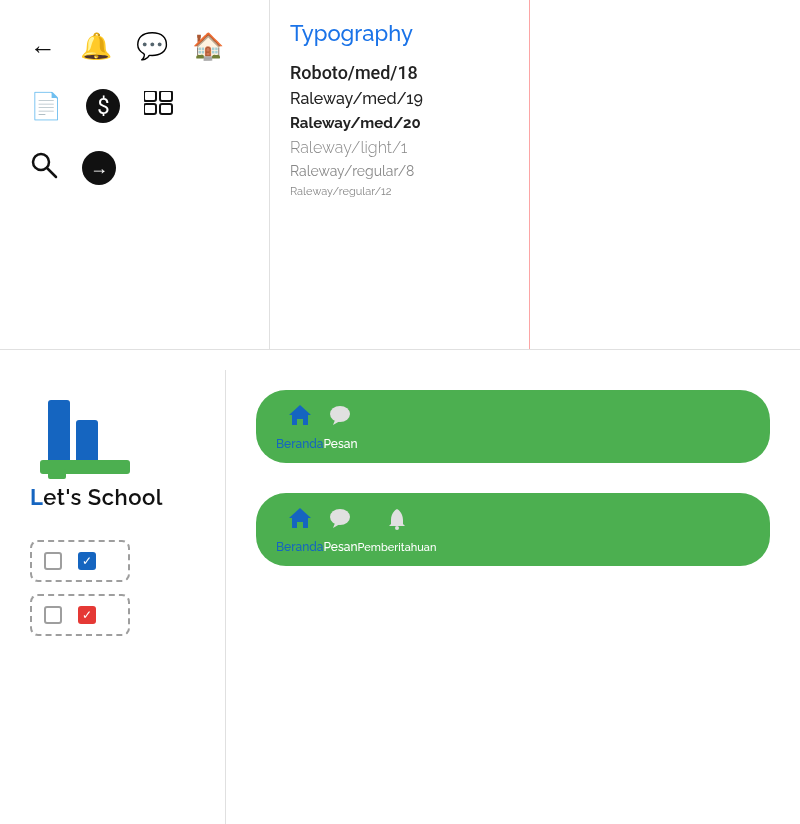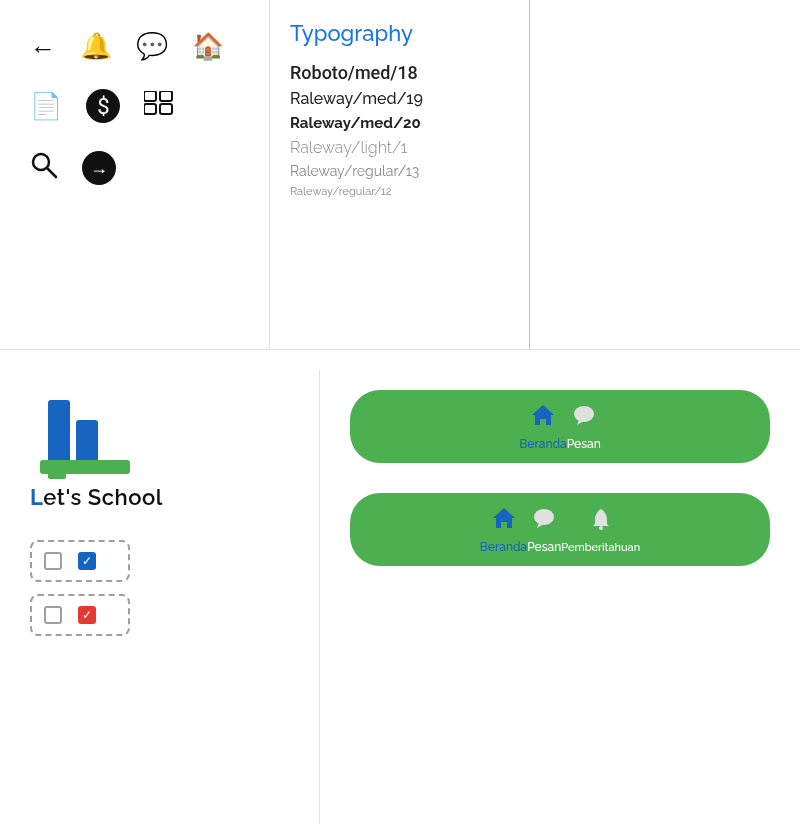--- a/index.html
+++ b/index.html
@@ -101,21 +101,21 @@
     
     .bottom-section {
       display: flex;
       width: 100%;
       height: 474px;
       padding-top: 20px;
     }
 
     
     .left-panel {
-      width: 320px;
+      width: 226px;
       padding: 10px 20px 20px 30px;
       border-right: 1px solid #e0e0e0;
       display: flex;
       flex-direction: column;
       gap: 30px;
     }
 
     
     .logo-container {
       display: flex;
@@ -190,21 +190,21 @@
       gap: 30px;
       justify-content: flex-start;
     }
 
     
     .nav-bar {
       background: #4caf50;
       border-radius: 30px;
       display: flex;
       align-items: center;
-      justify-content: center;
+      justify-content: flex-start;
       padding: 12px 20px;
     }
     .nav-item {
       display: flex;
       flex-direction: column;
       align-items: center;
       gap: 4px;
       color: #fff;
       font-size: 12px;
       font-family: 'Raleway', 'Roboto', sans-serif;
@@ -259,21 +259,21 @@
       <span class="icon-item" style="width:34px; height:34px; background:#111; border-radius:50%; display:flex; align-items:center; justify-content:center; color:#fff; font-size:18px;">→</span>
     </div>
   </div>
 
   <div class="typography-panel">
     <div class="typography-title">Typography</div>
     <div class="typo-item typo-roboto-med-18">Roboto/med/18</div>
     <div class="typo-item typo-raleway-med-16">Raleway/med/19</div>
     <div class="typo-item typo-raleway-med-20">Raleway/med/20</div>
     <div class="typo-item typo-raleway-light-16">Raleway/light/1</div>
-    <div class="typo-item typo-raleway-regular-14">Raleway/regular/13</div>
+    <div class="typo-item typo-raleway-regular-14">Raleway/regular/8</div>
     <div class="typo-item typo-raleway-regular-12">Raleway/regular/12</div>
   </div>
 
 
 </div>
 
 <div class="bottom-section">
 
   <div class="left-panel">
 

